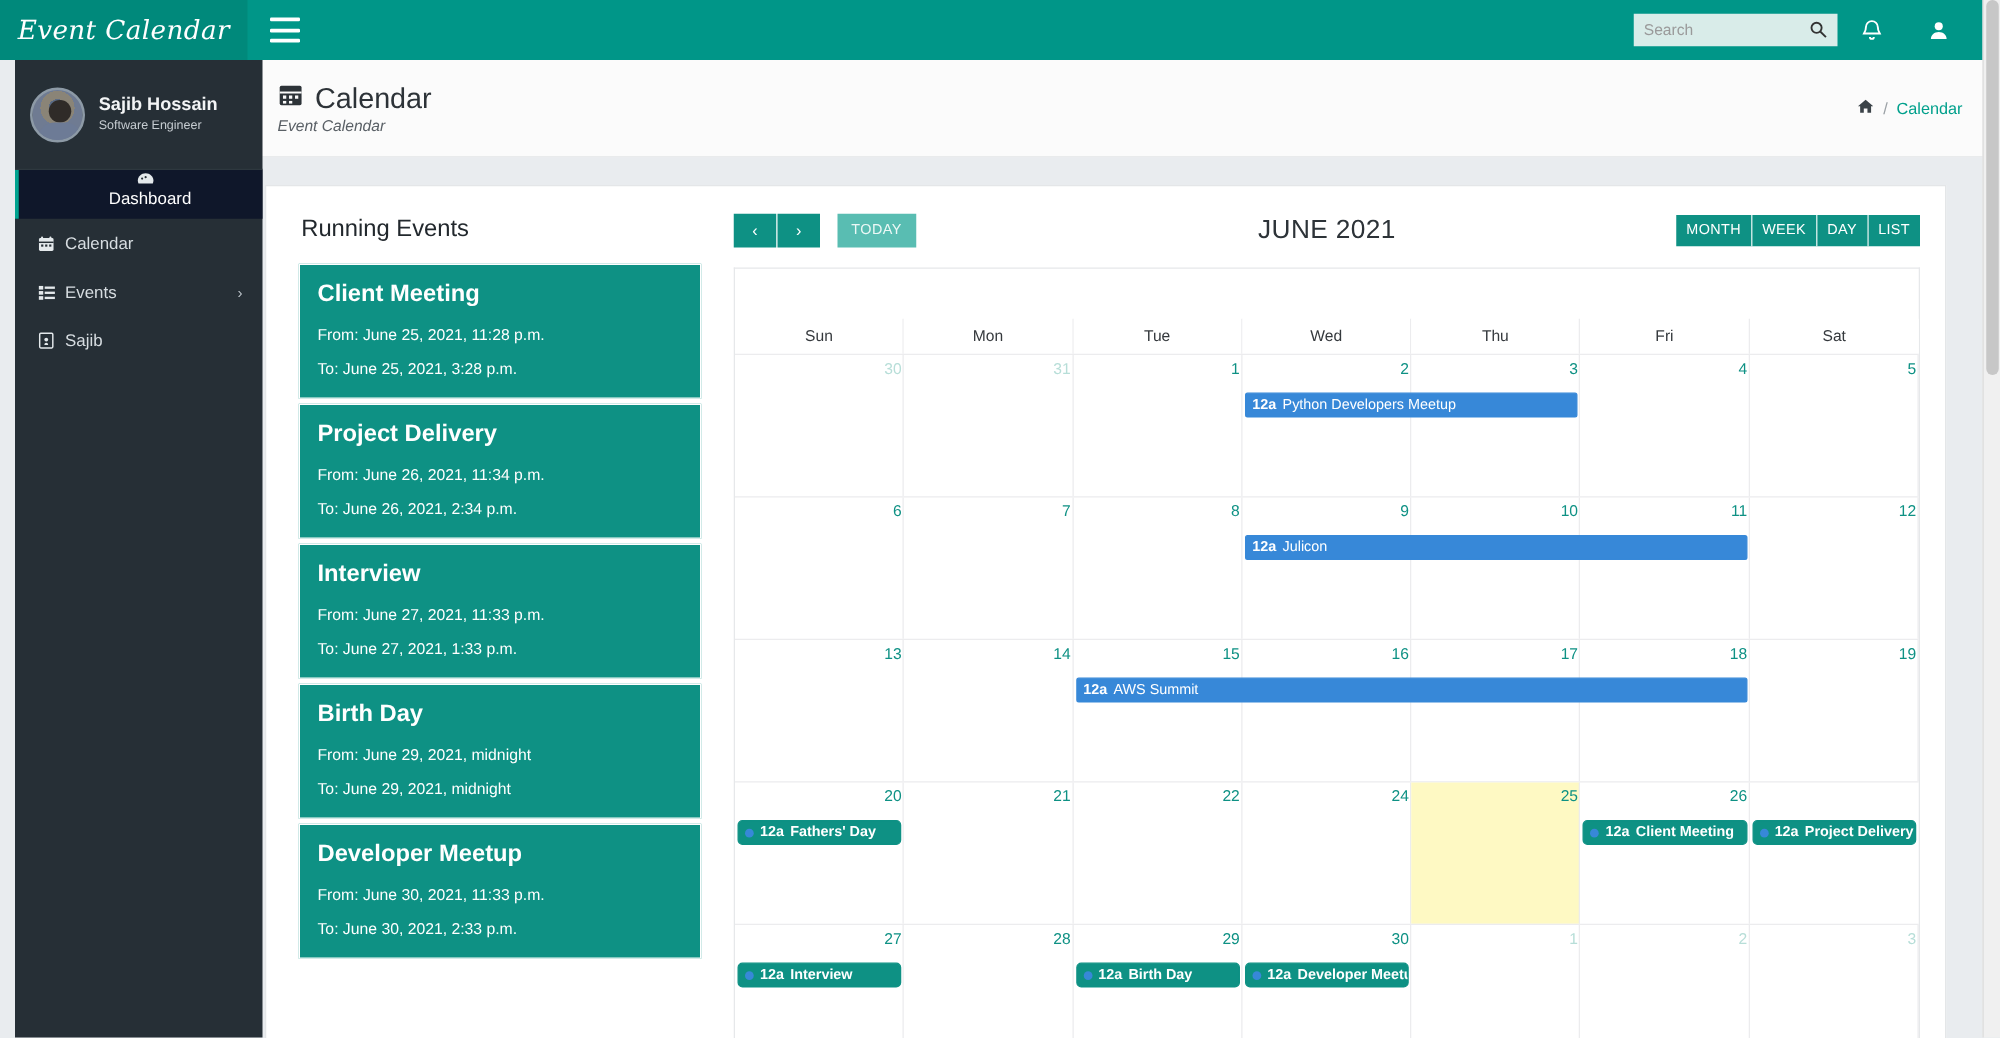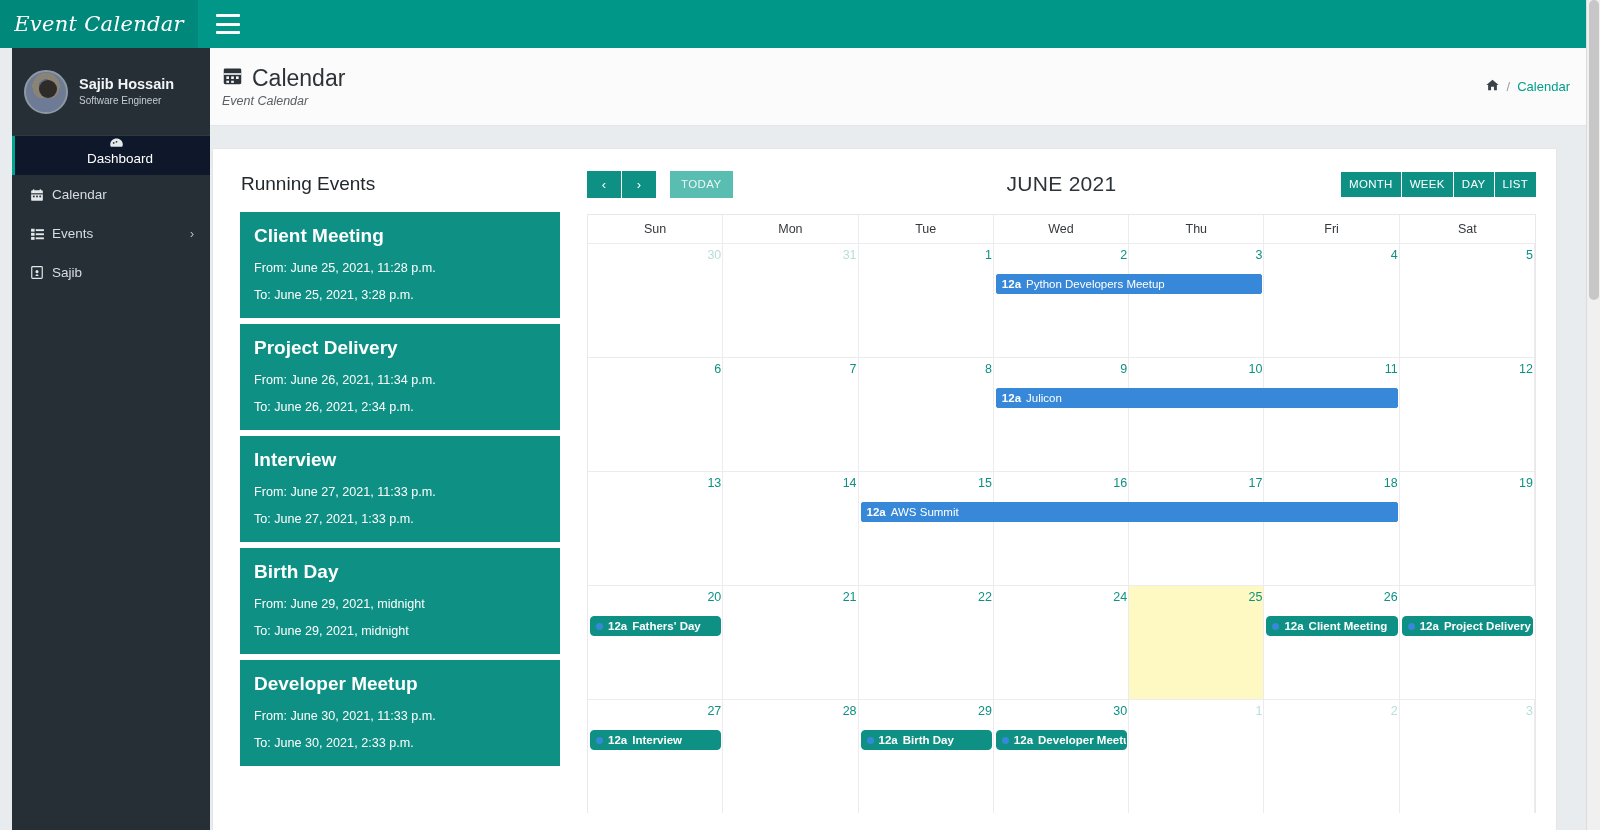--- a/index.html
+++ b/index.html
@@ -166,20 +166,21 @@
   }
   .viewbtns .btn:last-child { border-right: 0; }
 
   
   .calgrid { border: 1px solid #e6e8ea; border-bottom: 0; }
   .dowrow { display: grid; grid-template-columns: repeat(7,1fr); }
   .dow {
     text-align: center; font-size: 12.5px; color: #35393d;
     padding: 7px 0 7px; border-right: 1px solid #ececee;
     background: #fff;
+    margin-top: 40px;
   }
   .dow:last-child { border-right: 0; }
   .week {
     display: grid; grid-template-columns: repeat(7,1fr);
     border-top: 1px solid #ececee;
     position: relative;
     height: 114px;
   }
   .cell { border-right: 1px solid #ececee; position: relative; }
   .cell:last-child { border-right: 0; }
@@ -217,20 +218,43 @@
 </head>
 <body>
 
 <div class="topbar">
   <div class="brand">Event Calendar</div>
   <div class="hamburger">
       <i></i>
       <i></i>
       <i></i>
     </div>
+  <div class="topbar-right">
+    <div class="searchwrap">
+      <input type="text" placeholder="Search" style="">
+      <span class="search-ico">
+        <svg width="15" height="15" viewBox="0 0 24 24" fill="none" stroke="#333" stroke-width="2.4">
+          <circle cx="10" cy="10" r="6.5"></circle>
+            <line x1="15" y1="15" x2="22" y2="22"></line>
+        </svg>
+      </span>
+    </div>
+    <div class="topicon">
+      <svg width="19" height="20" viewBox="0 0 24 24" fill="none" stroke="#fff" stroke-width="1.9">
+        <path d="M12 3a6 6 0 0 0-6 6c0 4-1.5 5.5-2 6.5h16c-.5-1-2-2.5-2-6.5a6 6 0 0 0-6-6z"></path>
+        <path d="M10 19a2 2 0 0 0 4 0"></path>
+      </svg>
+    </div>
+    <div class="topicon">
+      <svg width="18" height="19" viewBox="0 0 24 24" fill="#fff">
+        <circle cx="12" cy="7.4" r="4.3"></circle>
+        <path d="M3.6 21c0-4.7 3.8-7.6 8.4-7.6s8.4 2.9 8.4 7.6z"></path>
+      </svg>
+    </div>
+  </div>
 </div>
 
 <div class="sidebar">
   <div class="profile">
     <div class="avatar">
       <div class="head"></div>
         <div class="body"></div>
     </div>
     <div class="pinfo">
       <div class="pname">Sajib Hossain</div>

